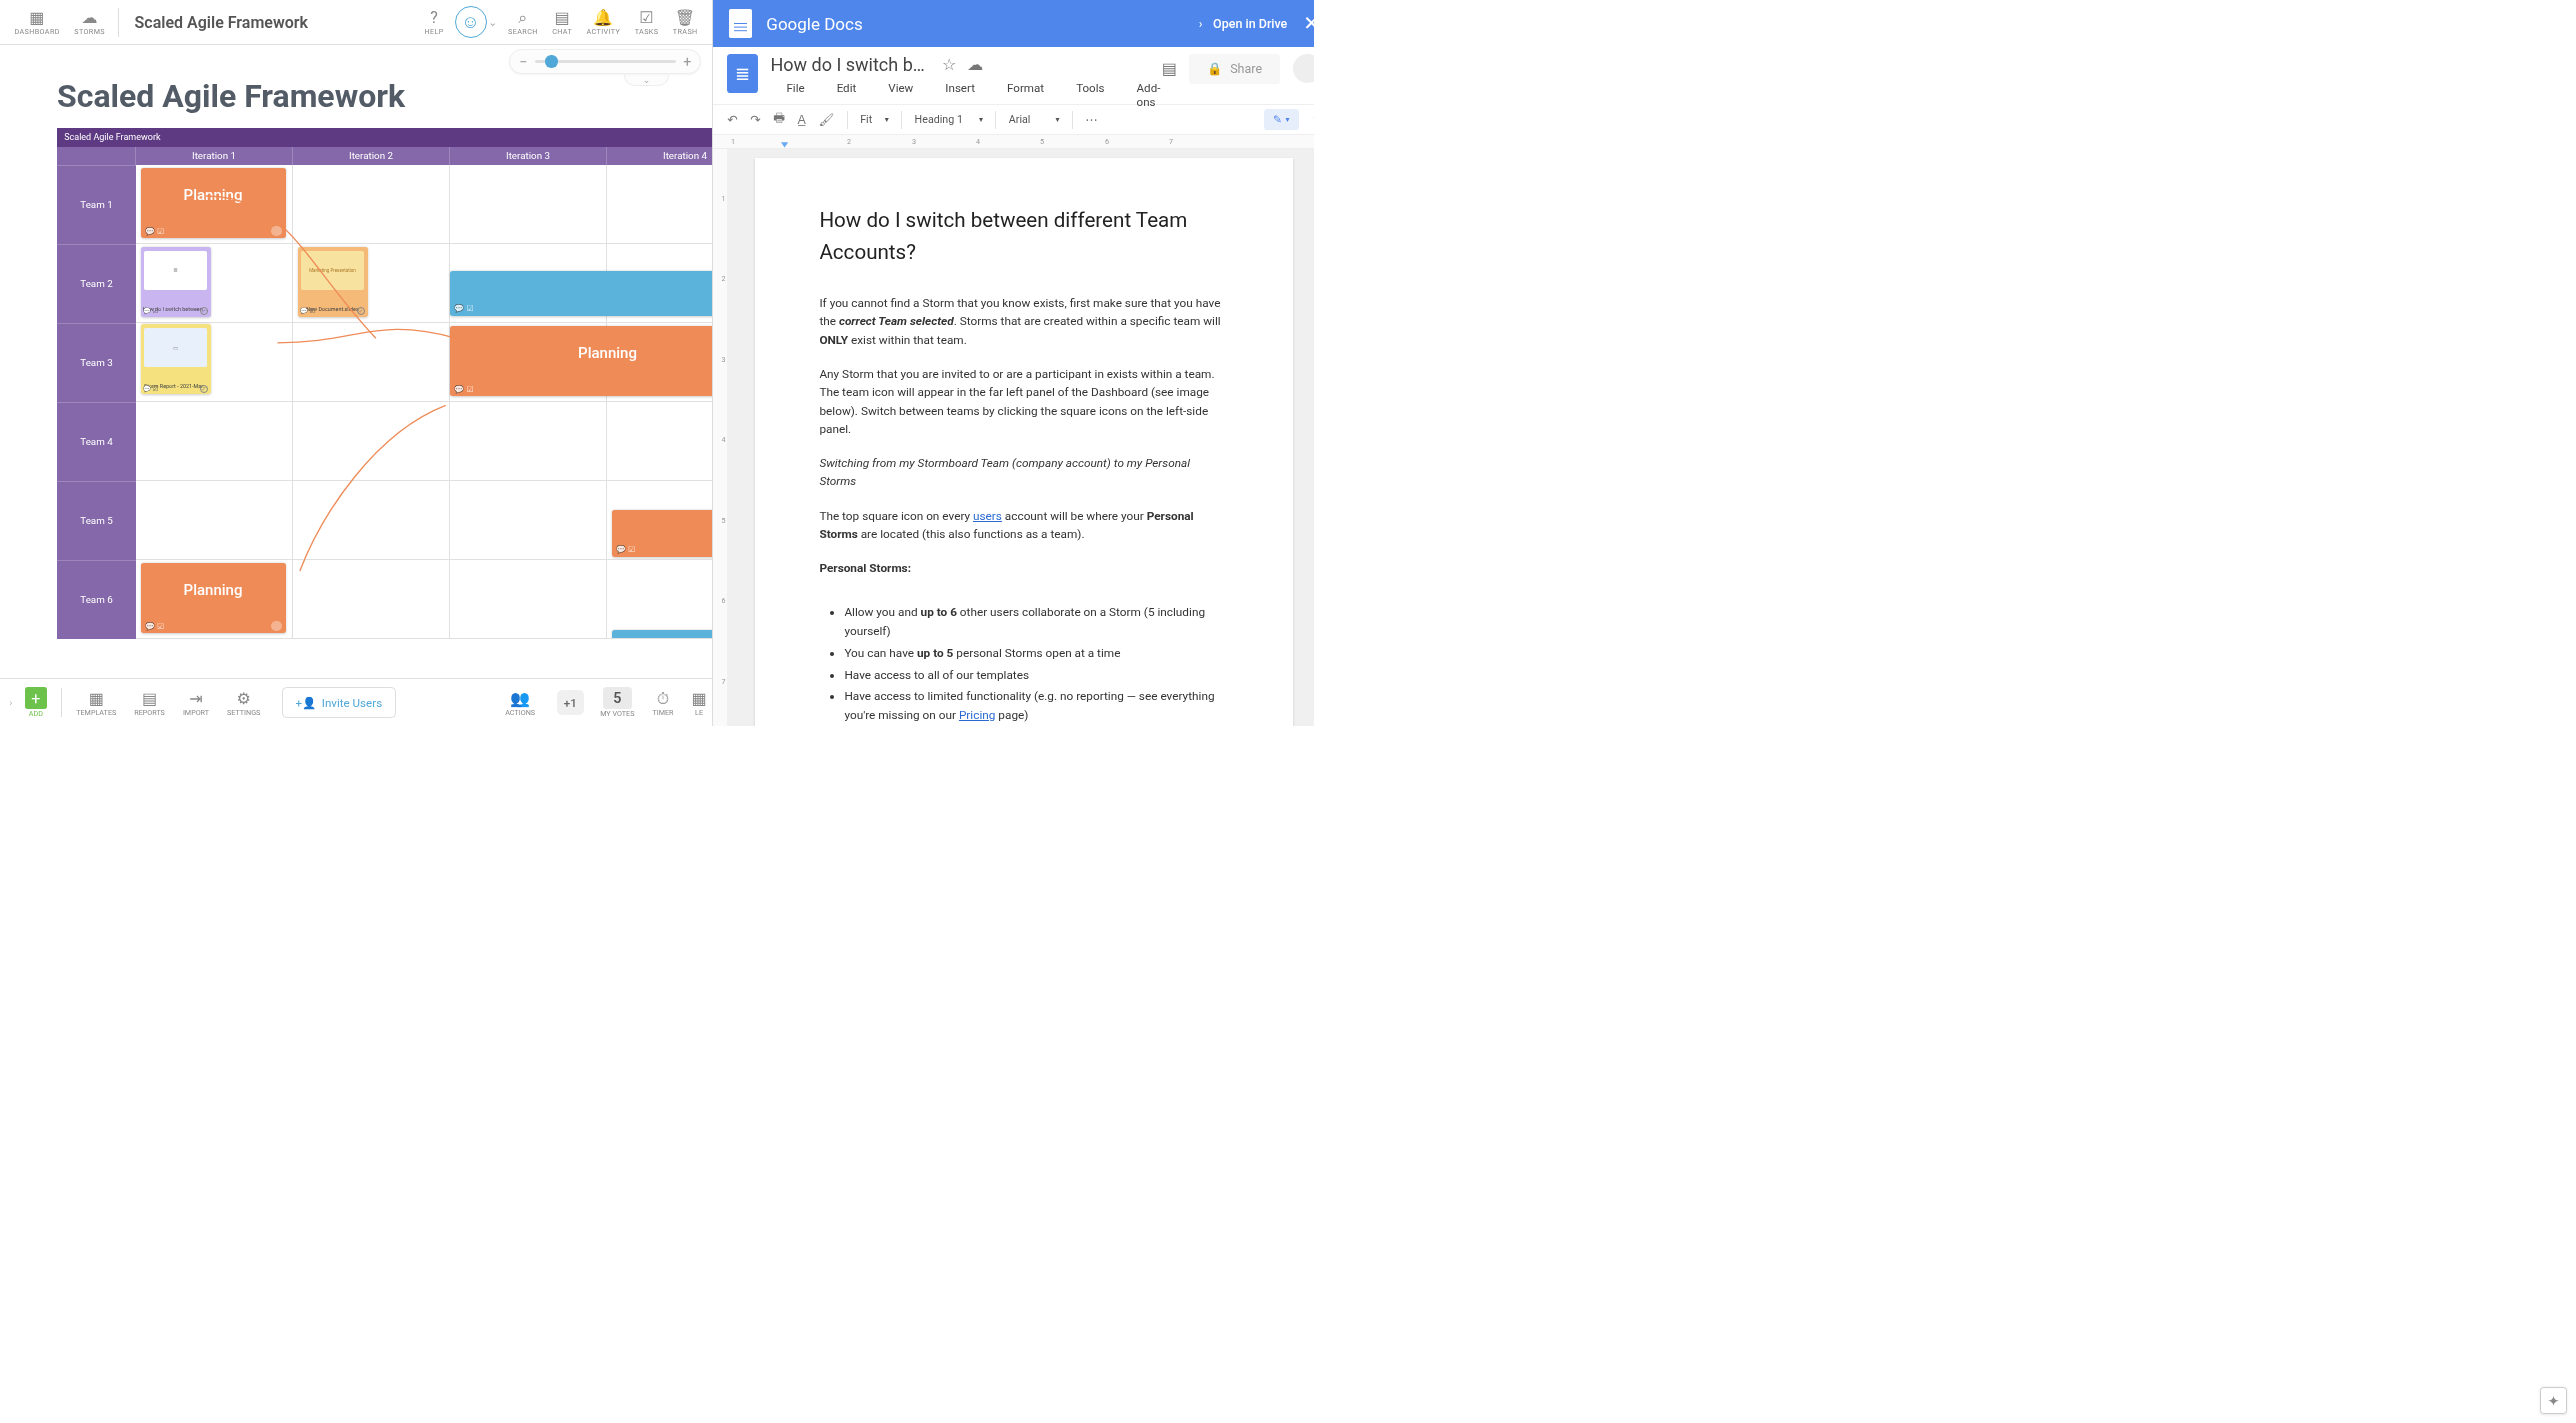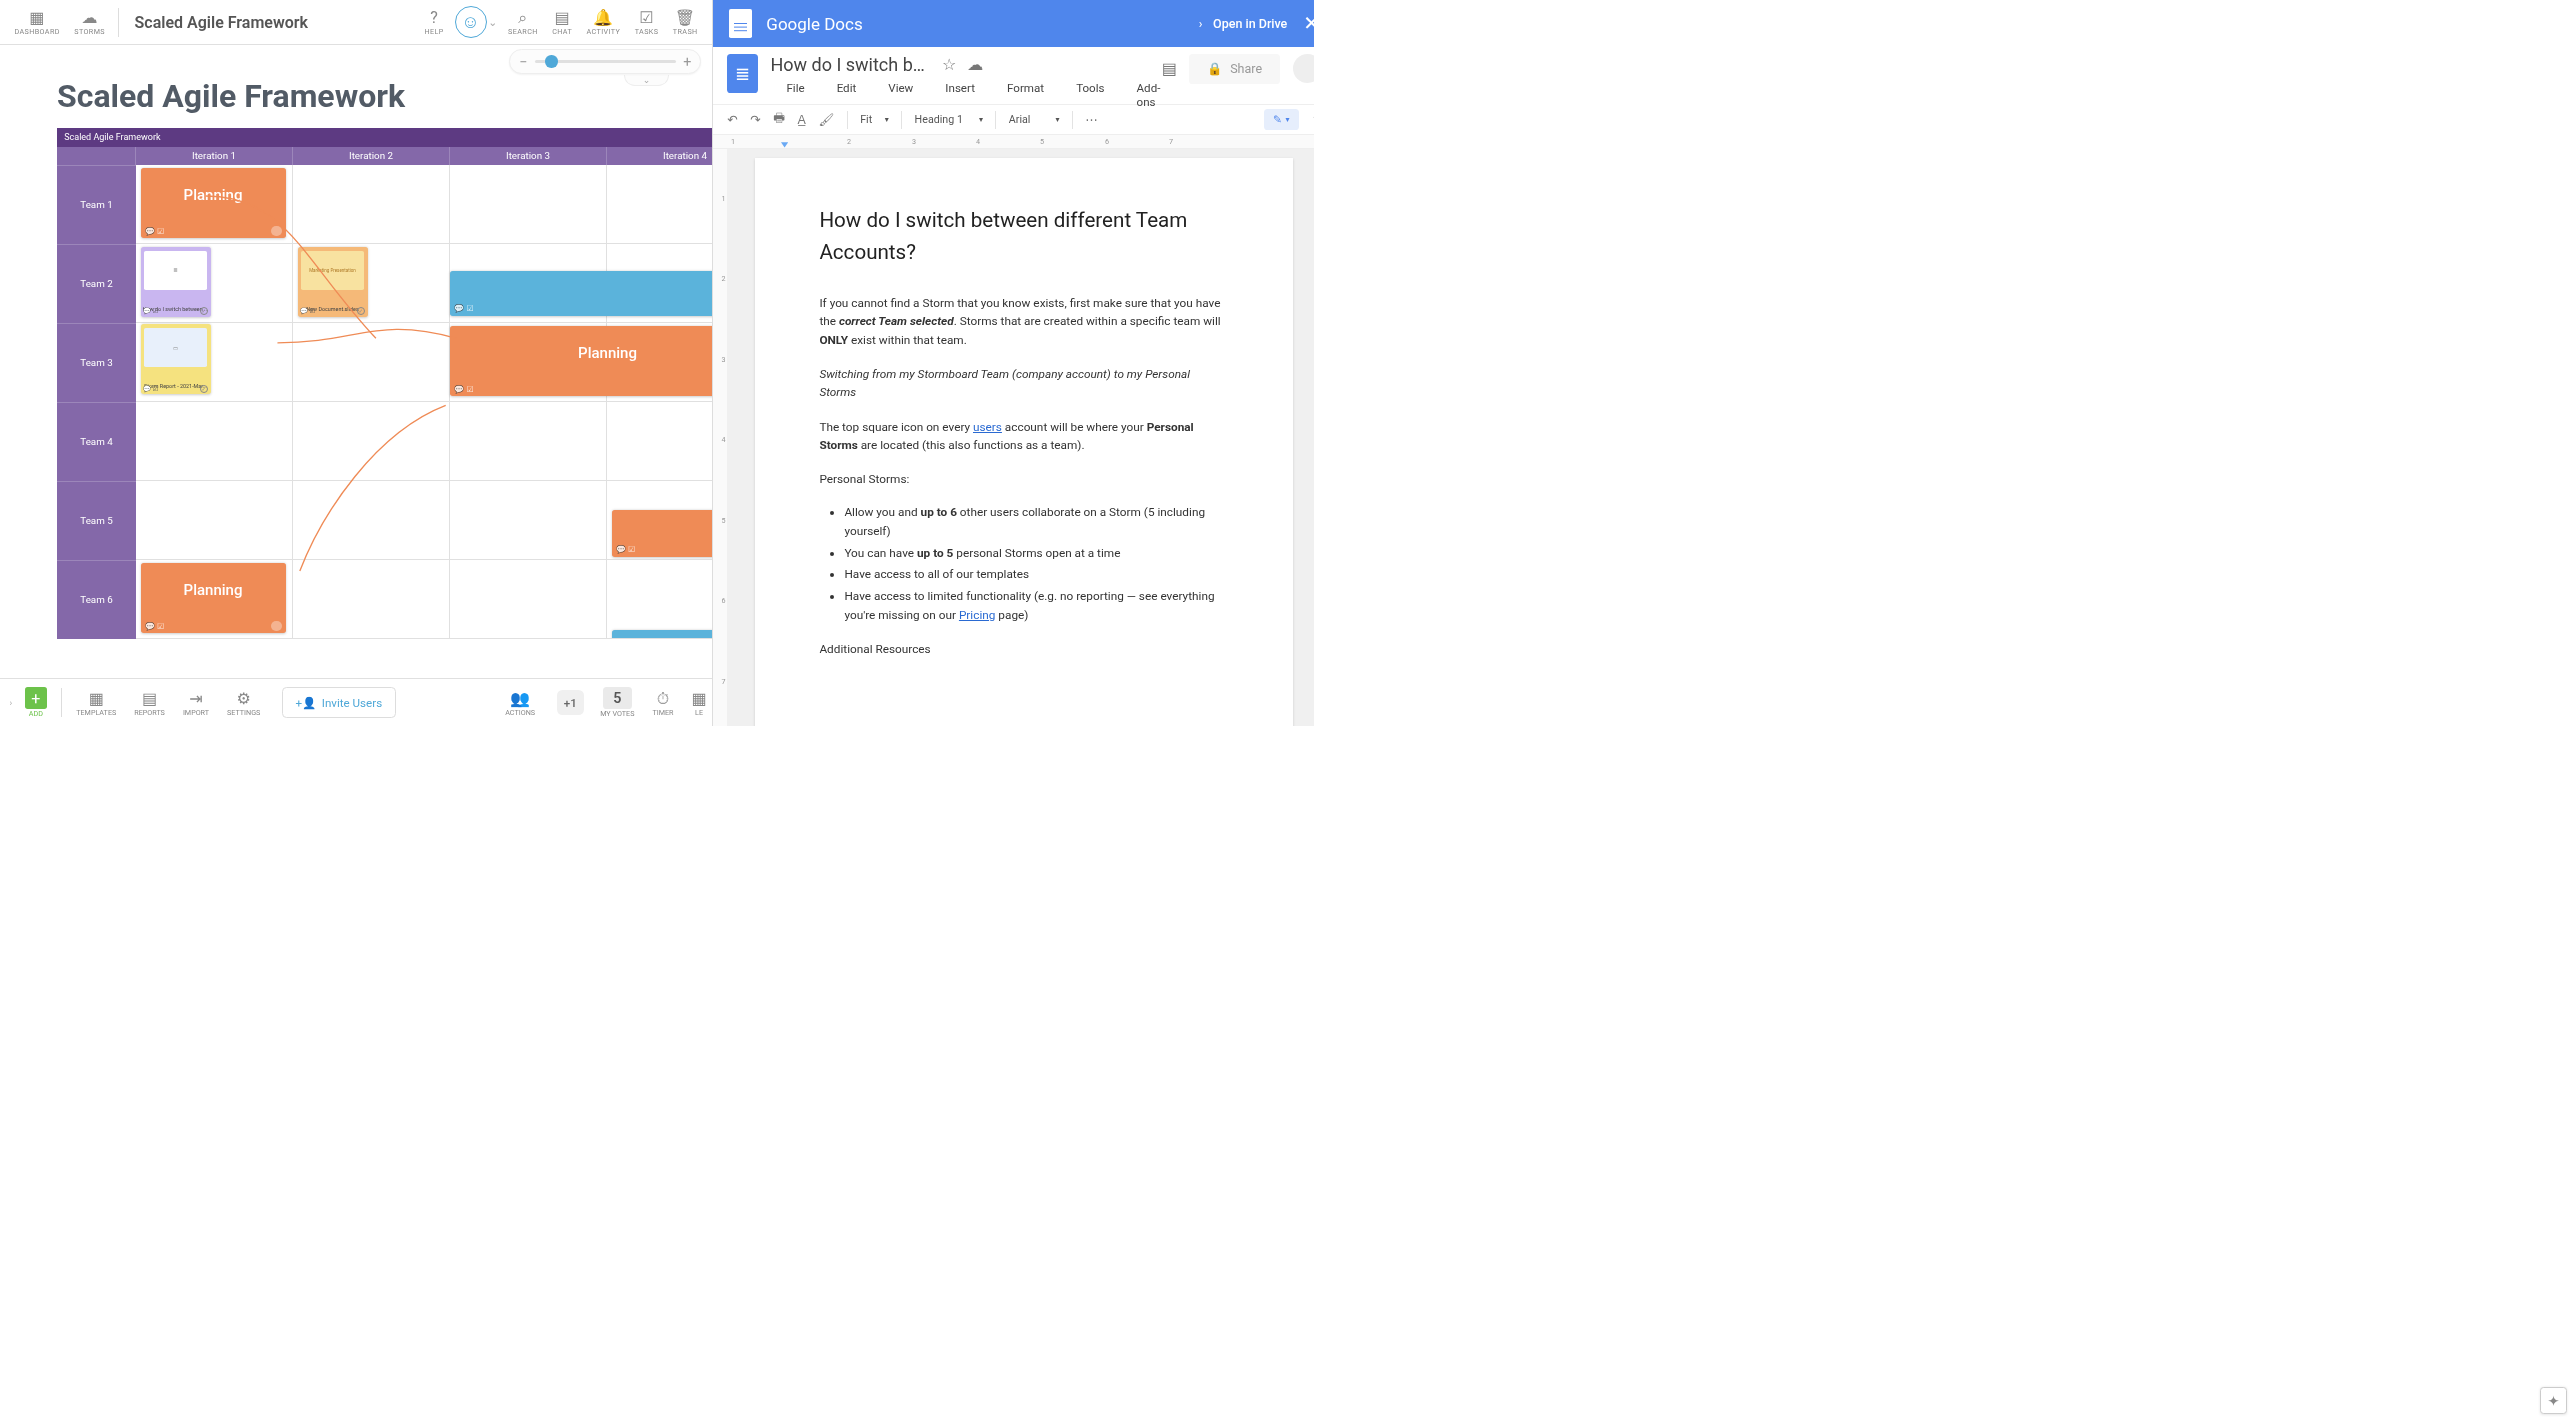--- a/index.html
+++ b/index.html
@@ -96,21 +96,21 @@
 .gd-page-area{ flex:1; overflow:auto; background:#f0f0f0; display:flex; justify-content:center; padding:9px 0; position:relative;}
 .gd-page{ width:538px; min-height:626px; background:#fff; box-shadow:0 0.9px 2.7px rgba(0,0,0,0.15); padding:47px 64px; font-size:11.8px; color:#333; line-height:1.55;}
 .gd-page h1{ font-size:20.6px; font-weight:400; color:#222; margin-bottom:25px;}
 .gd-page p{ margin-bottom:16px;}
 .gd-page p.italic{ font-style:italic;}
 .gd-page strong{ font-weight:700;}
 .gd-page em.bi{ font-style:italic; font-weight:700;}
 .gd-page .link{ color:#2a6ad2; text-decoration:underline; cursor:pointer;margin-top:16px;}
 .gd-page ul{ margin:0 0 16px 25px;}
 .gd-page ul li{ margin-bottom:3.6px;}
-.gd-page .section-bold{ font-weight:400; margin-bottom:15px;}
+.gd-page .section-bold{ font-weight:700; margin-bottom:26px;}
 
 .gd-side-ruler{ position:absolute; left:0; top:0; bottom:0; width:14.3px; background:#fafafa; font-size:7.2px; color:#999;}
 .gd-side-ruler .vtick{ position:absolute; right:1.8px;}
 
 .gd-explore{ position:fixed; bottom:9px; right:9px; width:27px; height:27px; background:#fff; border:0.9px solid #ccc; border-radius:3.6px; display:flex; align-items:center; justify-content:center; color:#888; box-shadow:0 0.9px 2.7px rgba(0,0,0,0.1); cursor:pointer;}
 </style>
 </head>
 <body>
 
 <div class="left-pane">
@@ -407,20 +407,21 @@
       <span class="vtick" style="top:125px;">2</span>
       <span class="vtick" style="top:206px;">3</span>
       <span class="vtick" style="top:286px;">4</span>
       <span class="vtick" style="top:367px;">5</span>
       <span class="vtick" style="top:447px;">6</span>
       <span class="vtick" style="top:528px;">7</span>
     </div>
     <div class="gd-page">
       <h1>How do I switch between different Team Accounts?</h1>
       <p><span>If you cannot find a Storm that you know exists, first make sure that you have the </span><em class="bi">correct Team selected</em><span>. Storms that are created within a specific team will </span><strong>ONLY</strong><span> exist within that team.</span></p>
+      <p>Any Storm that you are invited to or are a participant in exists within a team. The team icon will appear in the far left panel of the Dashboard (see image below). Switch between teams by clicking the square icons on the left-side panel.</p>
       <p class="italic">Switching from my Stormboard Team (company account) to my Personal Storms</p>
       <p><span>The top square icon on every </span><span class="link">users</span><span> account will be where your </span><strong>Personal Storms</strong><span> are located (this also functions as a team).</span></p>
       <p class="section-bold">Personal Storms:</p>
       <ul>
         <li><span>Allow you and </span><strong>up to 6</strong><span> other users collaborate on a Storm (5 including yourself)</span></li>
         <li><span>You can have </span><strong>up to 5</strong><span> personal Storms open at a time</span></li>
         <li>Have access to all of our templates</li>
         <li><span>Have access to limited functionality (e.g. no reporting — see everything you're missing on our </span><span class="link">Pricing</span><span> page)</span></li>
       </ul>
       <p class="section-bold">Additional Resources</p>

